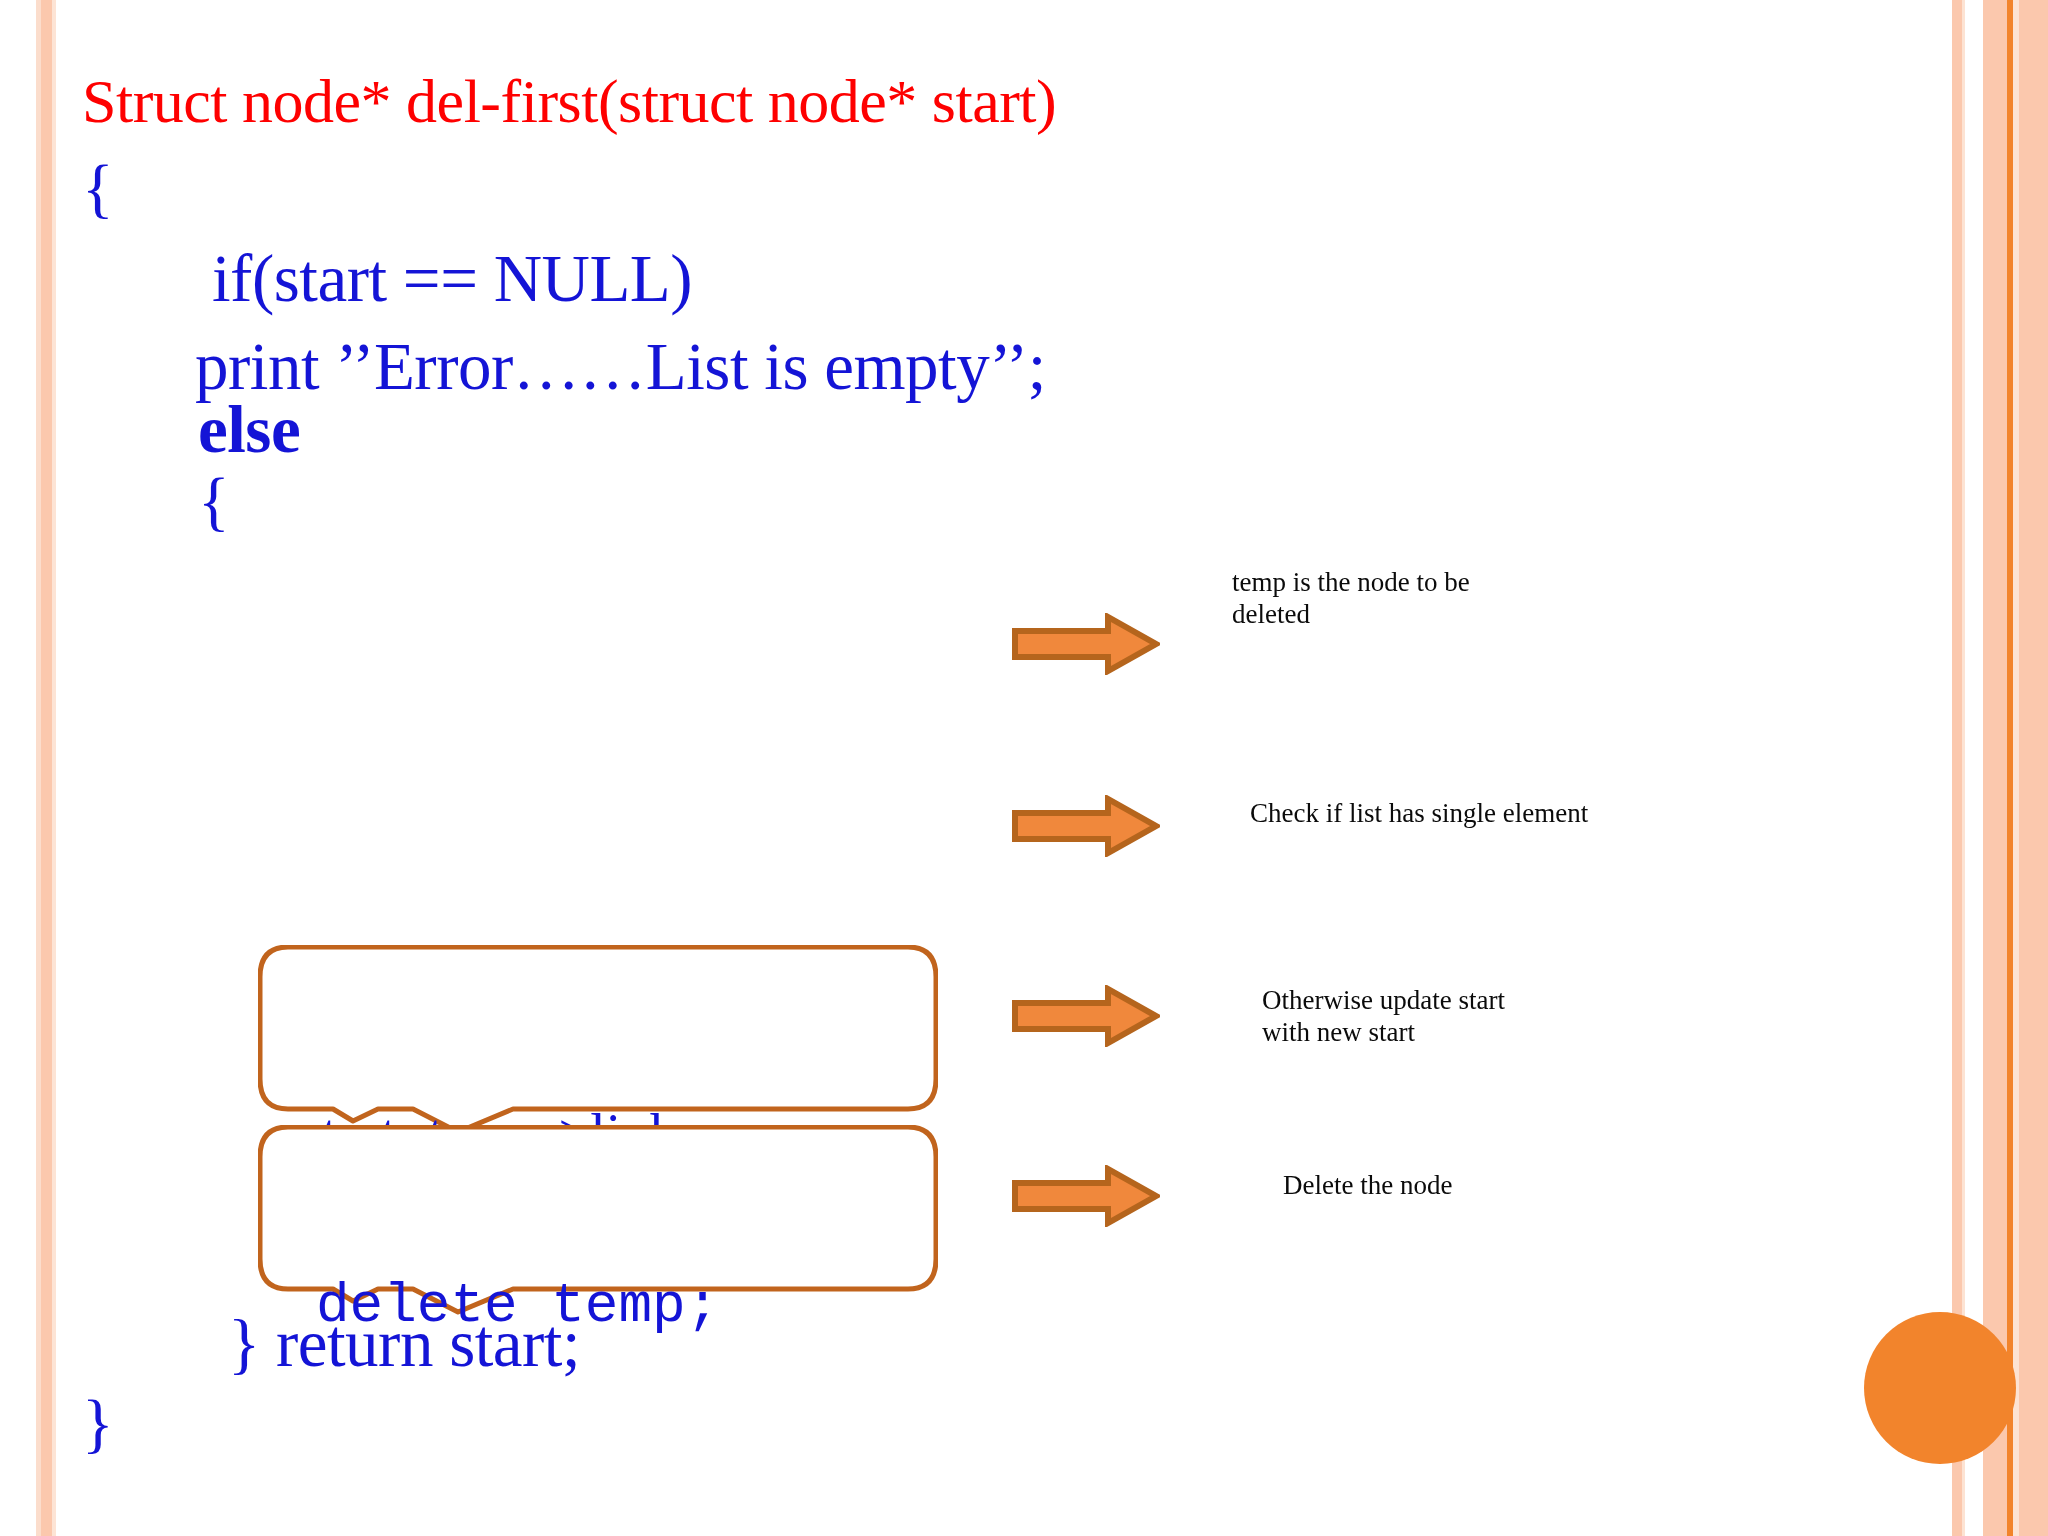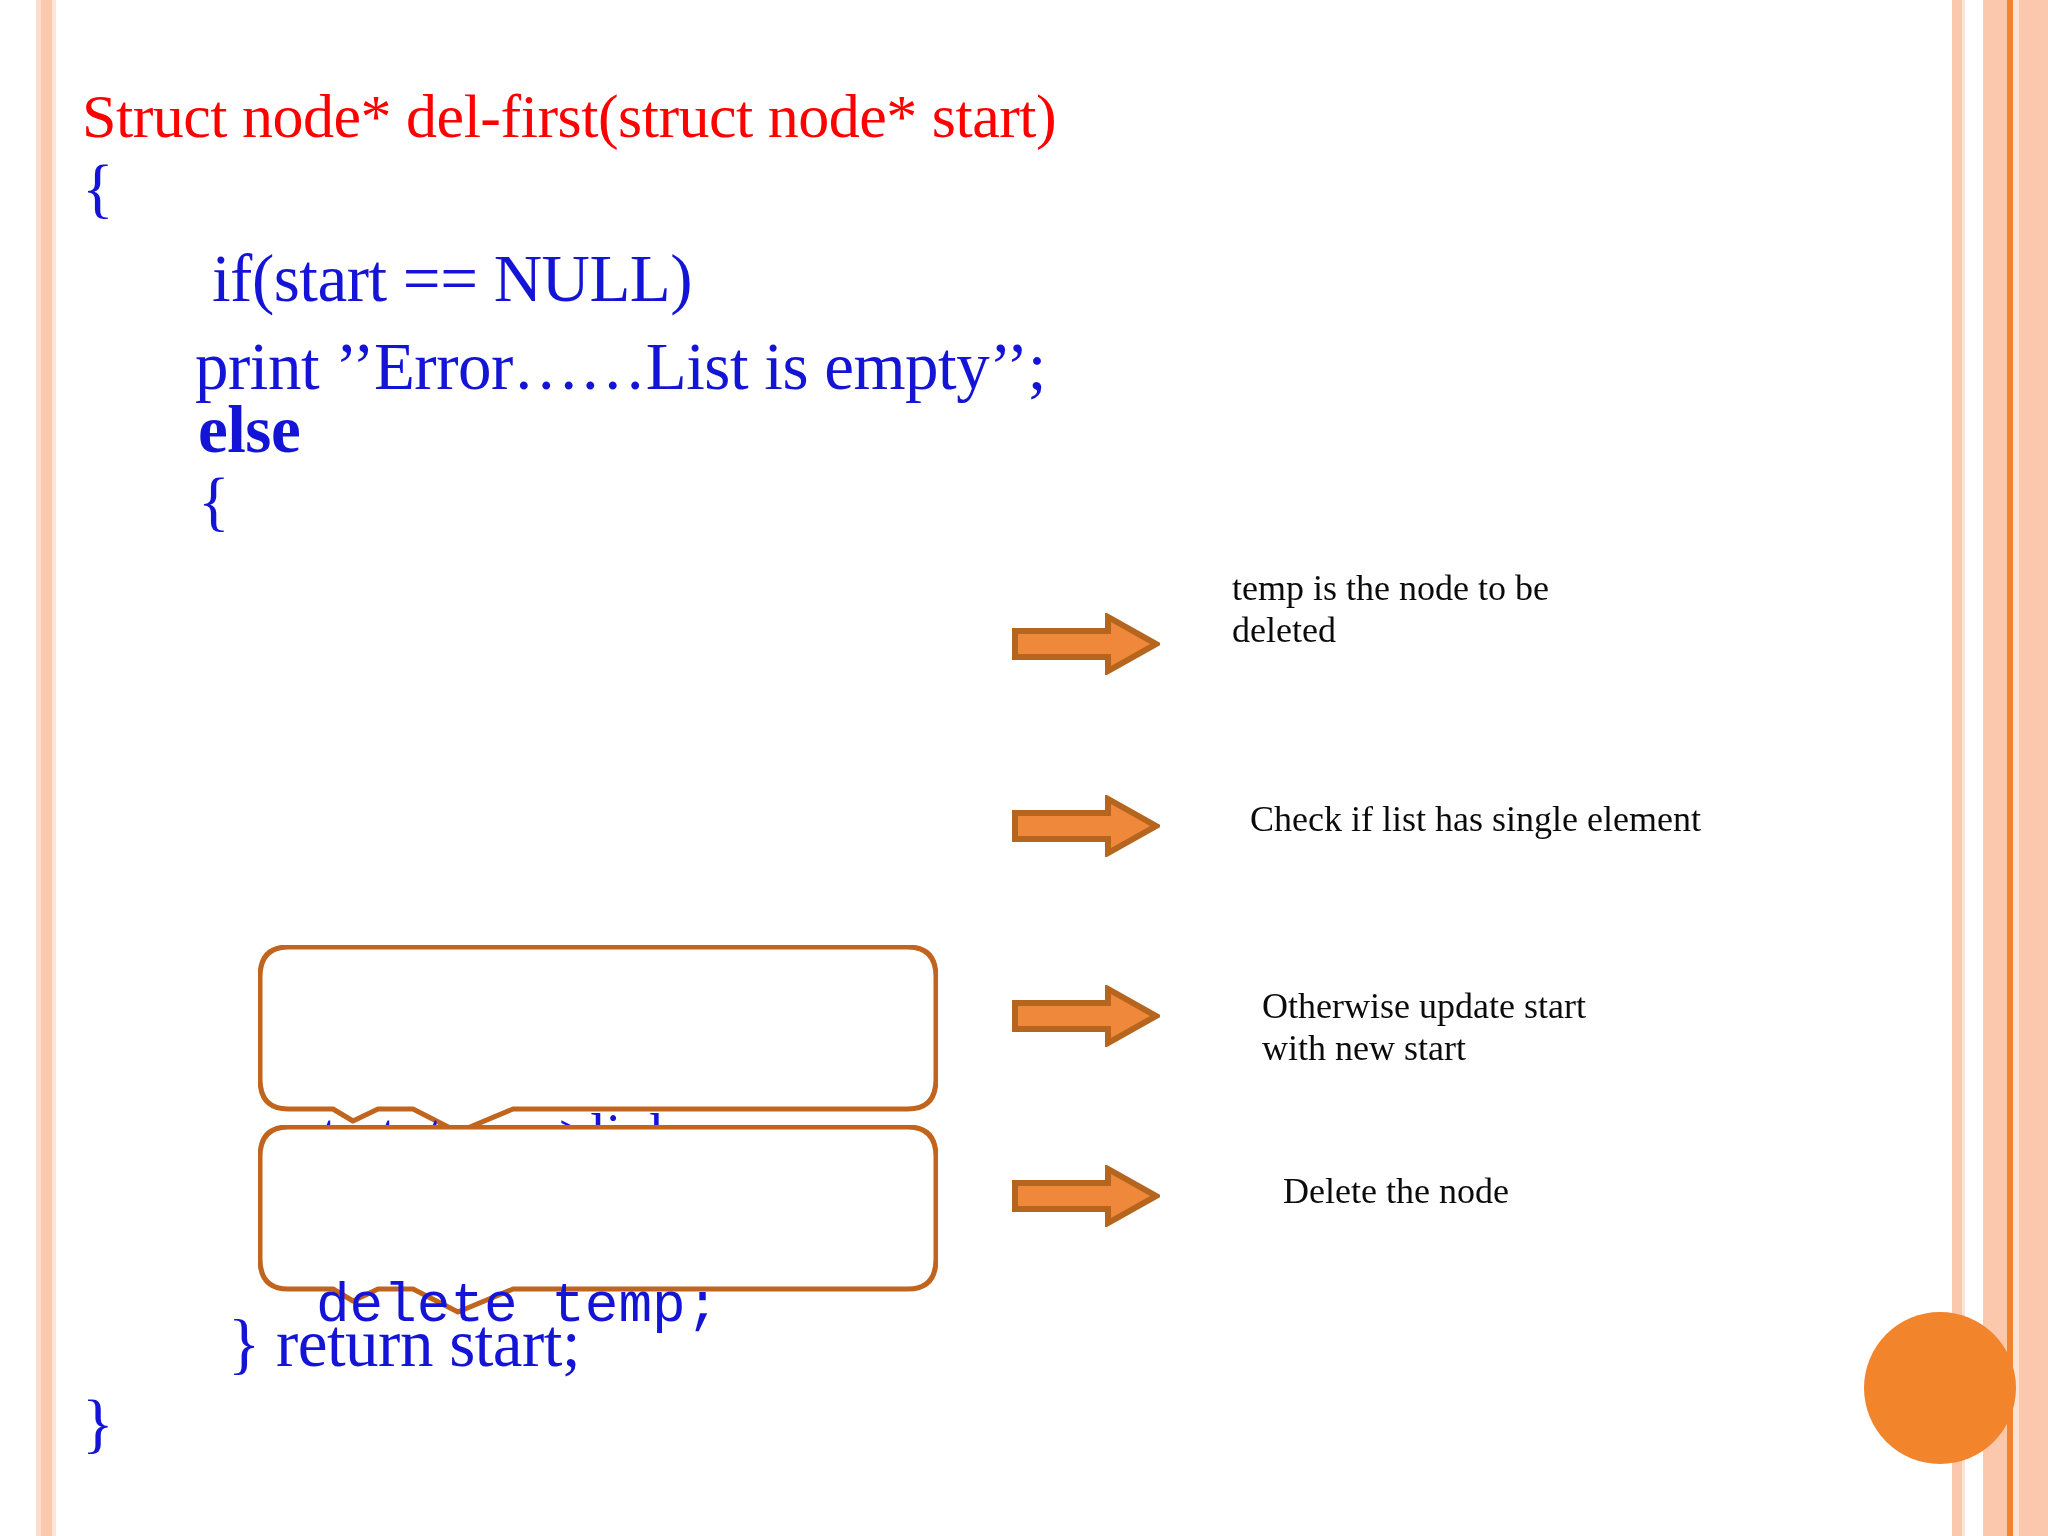--- a/index.html
+++ b/index.html
@@ -75,21 +75,21 @@
     width: 100%;
     color: #1414d6;
     white-space: pre;
     line-height: 1.08;
   }
 
   
   .annot {
     position: absolute;
     color: #0b0b0b;
-    font-size: 36px;
+    font-size: 27px;
     line-height: 1.18;
     white-space: pre-line;
     font-family: "Liberation Serif", "DejaVu Serif", serif;
   }
 
   .arrow { position: absolute; }
   .arrow svg { display: block; }
 </style>
 </head>
 <body>
@@ -102,21 +102,21 @@
 
   <div class="stripe right-stripe-a"></div>
   <div class="stripe right-stripe-b"></div>
   <div class="stripe right-stripe-c"></div>
   <div class="stripe right-stripe-d"></div>
   <div class="stripe right-stripe-e"></div>
   <div class="stripe right-stripe-f"></div>
 
   <div class="corner-dot"></div>
 
-  <div class="code-line sig" style="left:82px;  top:70px;margin-top:15px;">Struct node* del-first(struct node* start)</div>
+  <div class="code-line sig" style="left:82px;  top:70px;">Struct node* del-first(struct node* start)</div>
 
   <div class="code-line brace" style="left:82px;  top:155px;">{</div>
 
   <div class="code-line blue" style="left:212px; top:245px;">if(start == NULL)</div>
 
   <div class="code-line blue" style="left:195px; top:333px;">print ’’Error……List is empty’’;</div>
 
   <div class="code-line blue" style="left:198px; top:396px;font-weight:bold;">else</div>
 
   <div class="code-line brace" style="left:198px; top:468px;">{</div>

